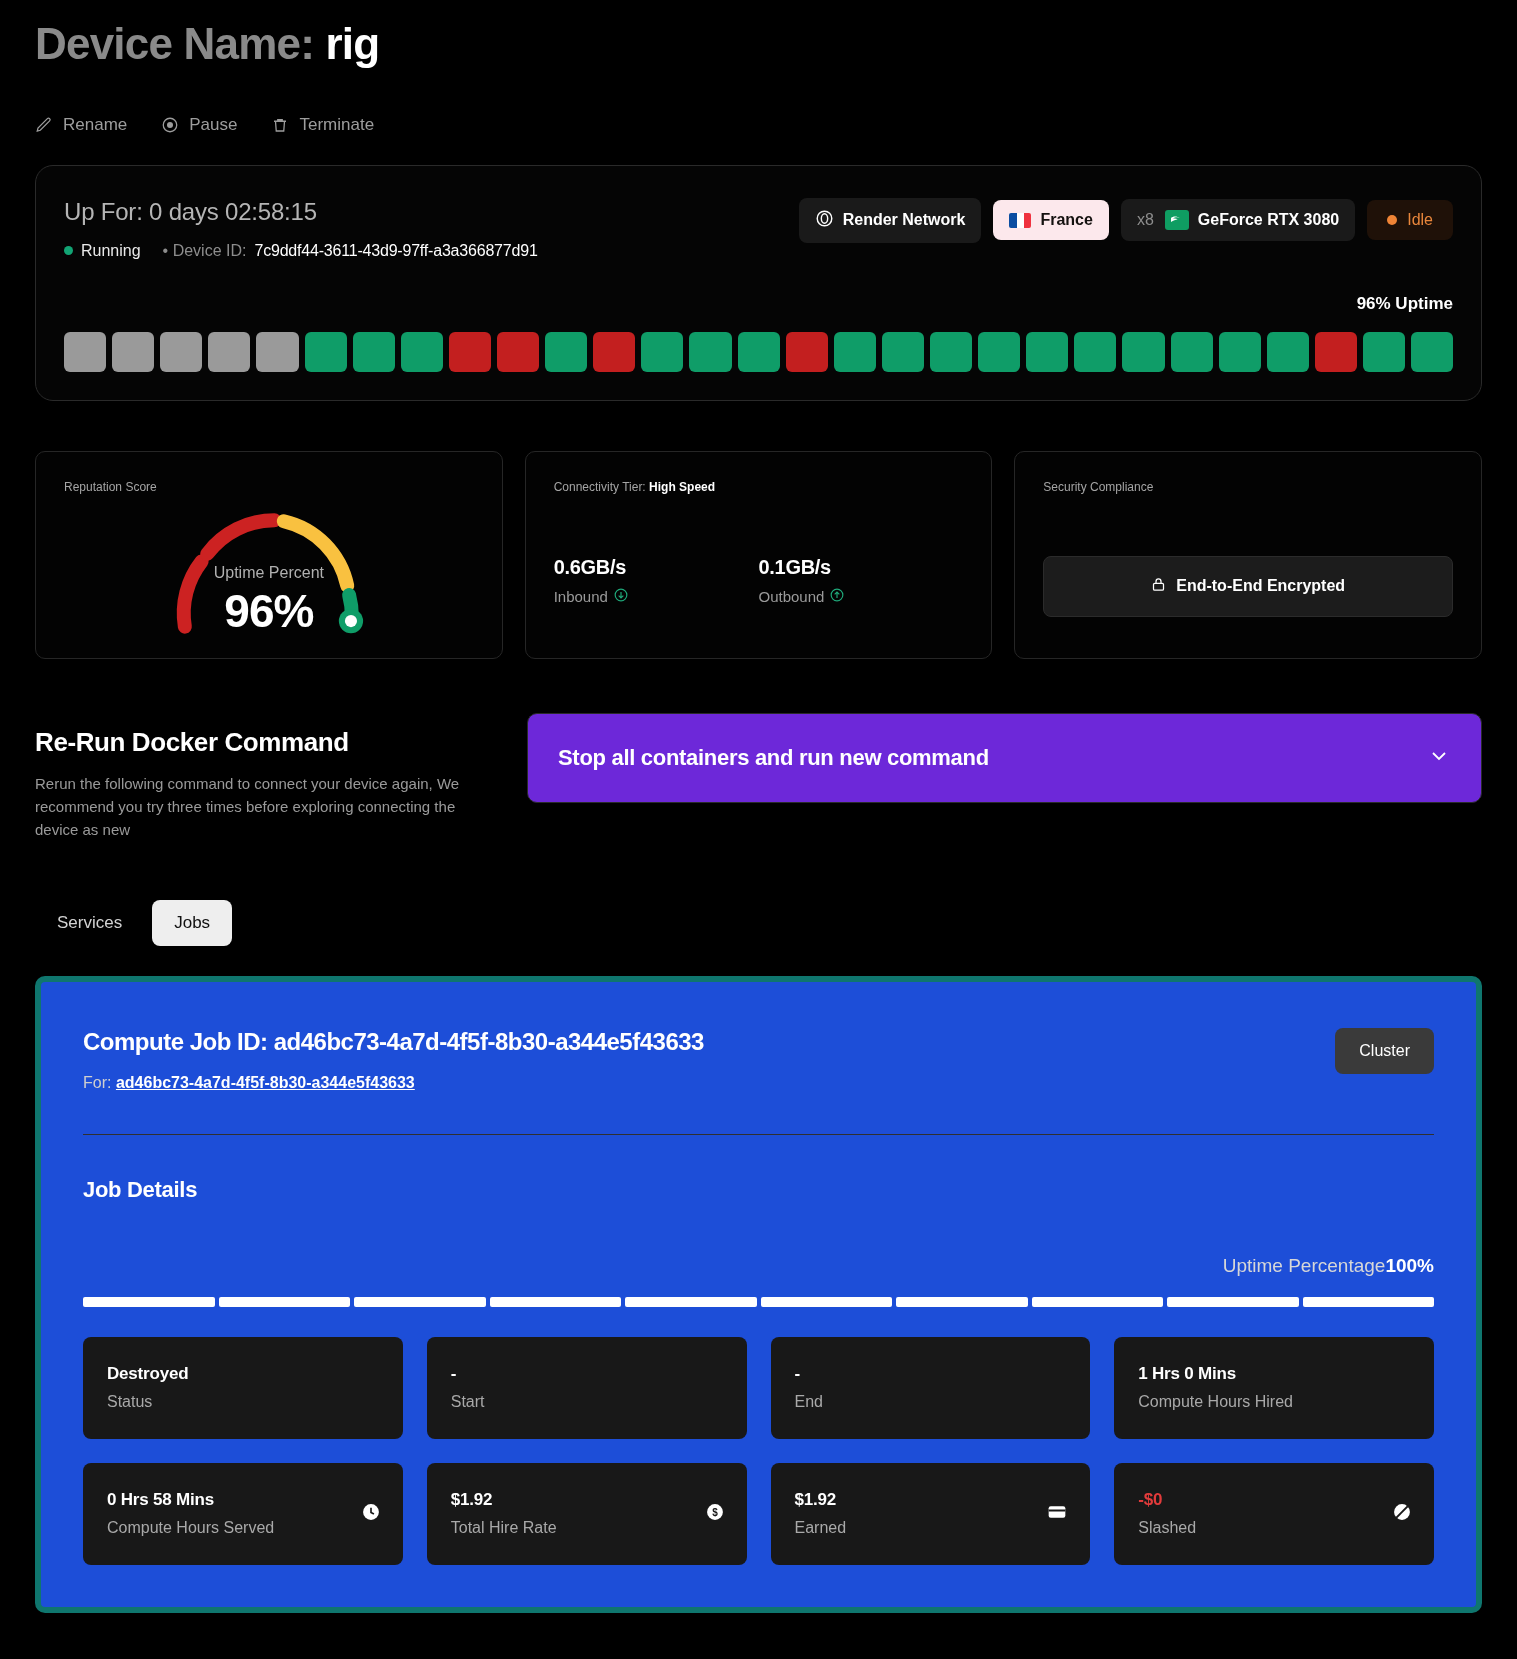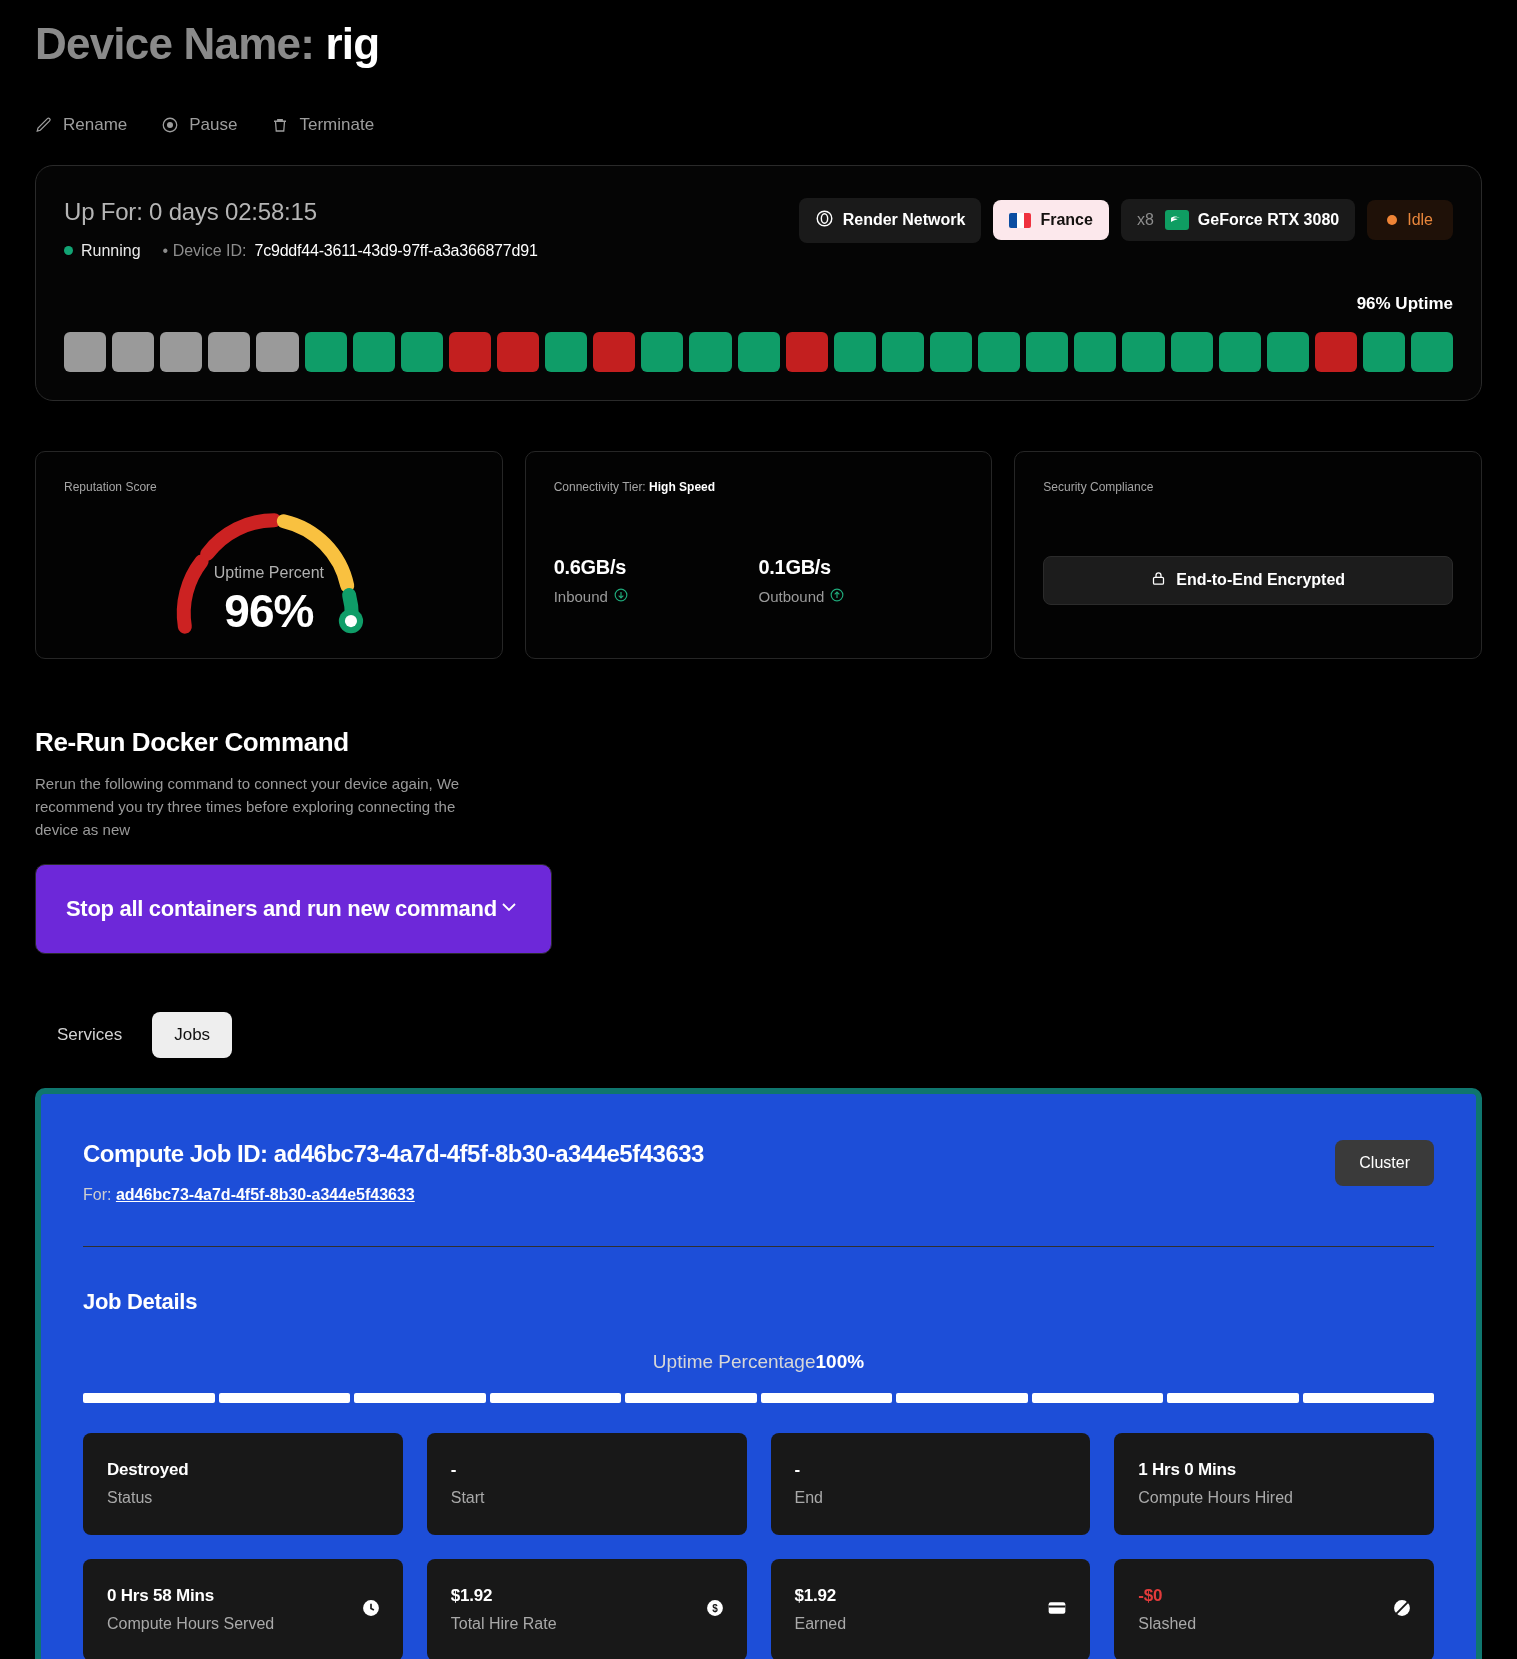--- a/index.html
+++ b/index.html
@@ -74,26 +74,26 @@
   .gauge-center .val { font-size: 46px; font-weight: 700; letter-spacing: -1px; margin-top: 2px; }
 
   .speeds { display: flex; gap: 0; margin-top: 62px; }
   .speed { width: 50%; }
   .speed .v { font-size: 20px; font-weight: 700; letter-spacing: -0.3px; }
   .speed .l { font-size: 15px; color: #9a9a9a; margin-top: 9px; display: flex; align-items: center; gap: 6px; }
 
   .enc-btn {
     margin-top: 62px; width: 100%;
     background: #1c1c1c; border: 1px solid #2b2b2b; border-radius: 8px;
-    padding: 14px 0; display: flex; align-items: center; justify-content: center; gap: 10px;
+    padding: 20px 0; display: flex; align-items: center; justify-content: center; gap: 10px;
     font-size: 16px; font-weight: 700; color: #ffffff; cursor: pointer;
   }
 
   
-  .docker-row { display: flex; gap: 22px; margin-top: 54px; align-items: flex-start; flex-direction: column; }
+  .docker-row { display: flex; gap: 22px; margin-top: 54px; align-items: flex-start; }
   .docker-left { width: 470px; padding-top: 14px; }
   .docker-h { font-size: 26px; font-weight: 700; letter-spacing: -0.4px; }
   .docker-p { font-size: 15px; color: #9a9a9a; line-height: 1.55; margin-top: 14px; max-width: 430px; }
   .docker-right {
     flex: 1; border: 1px solid #2a2a2a; border-radius: 10px; background: #6d28d9;
     padding: 30px 30px; display: flex; align-items: center; justify-content: space-between; cursor: pointer;
   }
   .docker-right .t { font-size: 22px; font-weight: 700; letter-spacing: -0.3px; }
 
   
@@ -103,21 +103,21 @@
 
   
   .job-panel { margin-top: 30px; border: 6px solid #0f766e; border-radius: 10px; background: #1d4ed8; padding: 46px 42px 42px 42px; }
   .job-head { display: flex; justify-content: space-between; align-items: flex-start; }
   .job-title { font-size: 24px; font-weight: 700; letter-spacing: -0.5px; }
   .job-for { font-size: 16px; color: #cfcfcf; margin-top: 18px; }
   .job-for a { color: #ffffff; text-decoration: underline; font-weight: 700; }
   .cluster-btn { background: #3a3a3a; color: #ffffff; border: none; border-radius: 8px; padding: 14px 24px; font-size: 16px; cursor: pointer; font-family: inherit; }
   .divider { height: 1px; background: #303030; margin: 42px 0 0 0; }
   .job-details-h { font-size: 22px; font-weight: 700; margin-top: 42px; letter-spacing: -0.3px; }
-  .uptime-head { display: flex; justify-content: center; align-items: baseline; margin-top: 36px; }
+  .uptime-head { display: flex; justify-content: flex-end; align-items: baseline; margin-top: 52px; }
   .uptime-head .l { font-size: 19px; color: #d7d7d7; }
   .uptime-head .r { font-size: 19px; font-weight: 700; }
   .seg-row { display: flex; gap: 4px; margin-top: 20px; }
   .seg { flex: 1; height: 10px; background: #ffffff; border-radius: 2px; }
 
   .metrics { display: grid; grid-template-columns: repeat(4, 1fr); gap: 24px; margin-top: 30px; }
   .metric { background: #181818; border-radius: 8px; padding: 22px 24px; min-height: 102px; position: relative; display: flex; flex-direction: column; justify-content: center; }
   .metric .v { font-size: 17px; font-weight: 700; letter-spacing: -0.2px; }
   .metric .v.neg { color: #e23b3b; }
   .metric .l { font-size: 16px; color: #a9a9a9; margin-top: 9px; }

